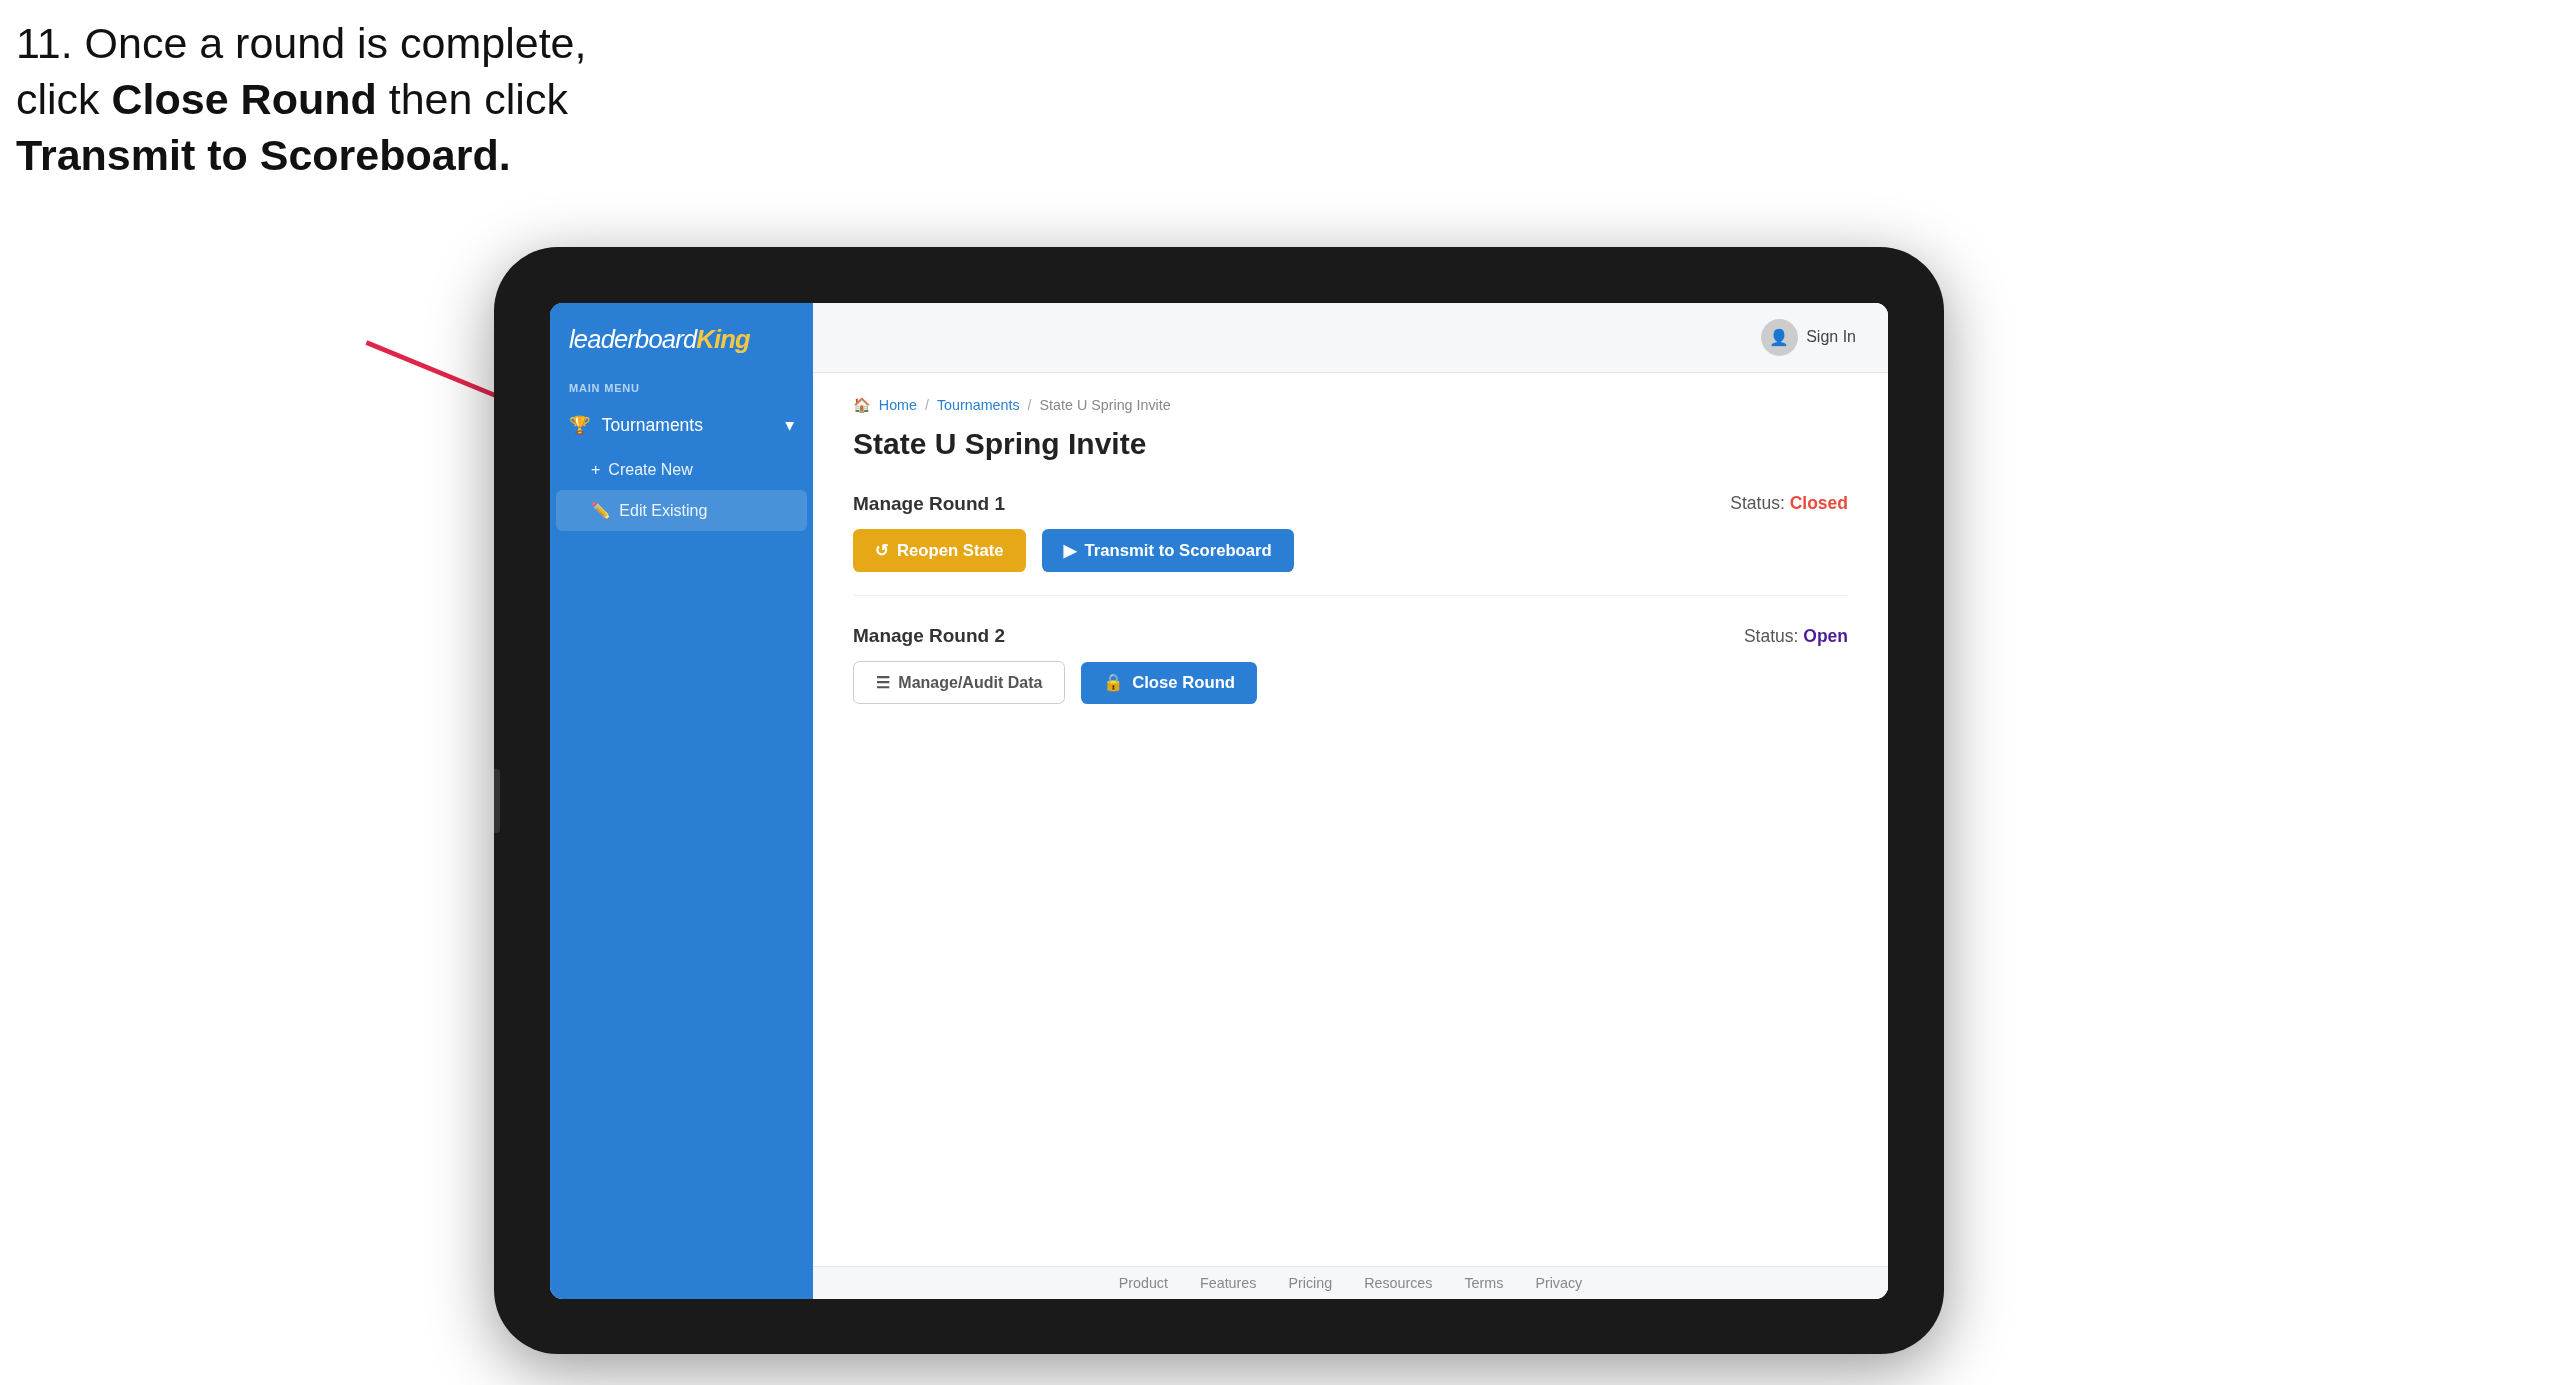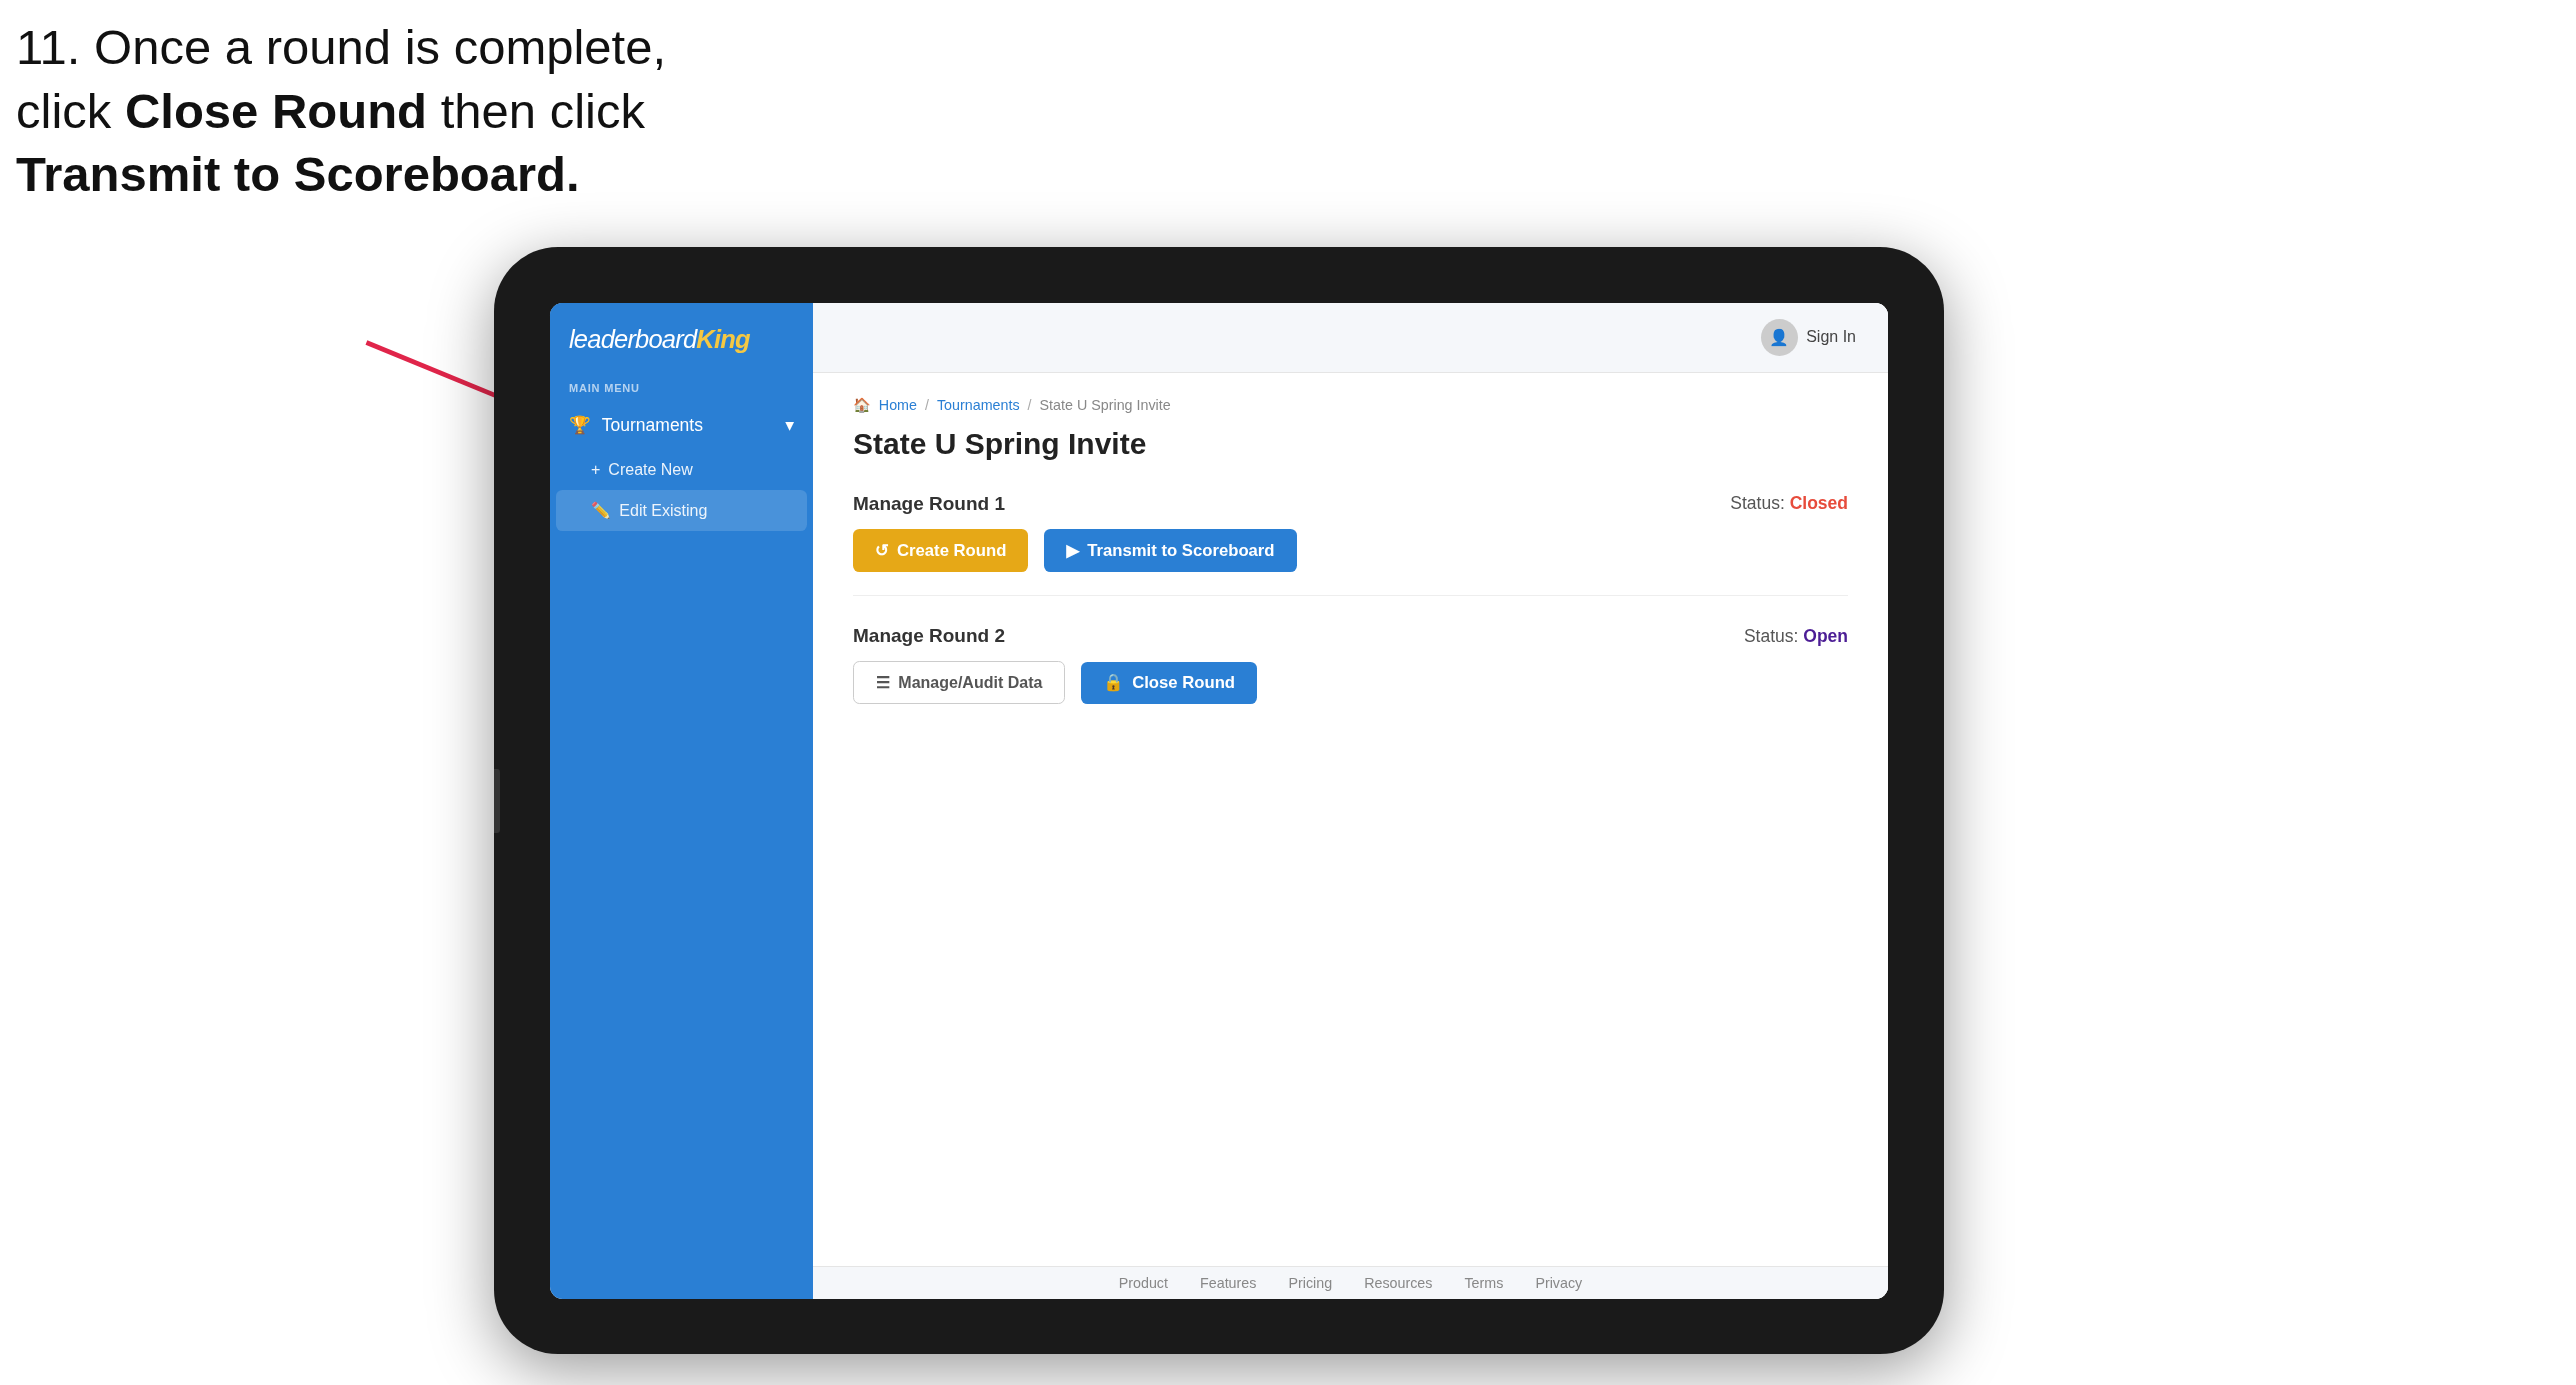--- a/index.html
+++ b/index.html
@@ -10,21 +10,21 @@
       height: 1386px;
       overflow: hidden;
       position: relative;
     }
 
     
     .instruction-area {
       position: absolute;
       top: 16px;
       left: 16px;
-      font-size: 49px;
+      font-size: 43px;
       line-height: 1.3;
       max-width: 717px;
       color: #111;
     }
     .instruction-area strong {
       font-weight: 800;
     }
 
     
     .arrow-svg {
@@ -365,21 +365,21 @@
           <div class="round-section">
             <div class="round-row">
               <span class="round-title">Manage Round 1</span>
               <span class="status-text">
                 Status: <span class="status-closed">Closed</span>
               </span>
             </div>
             <div class="round-actions">
               <button class="btn btn-yellow">
                 <span>↺</span>
-                <span>Create Round</span>
+                <span>Reopen State</span>
               </button>
               <button class="btn btn-blue">
                 <span>▶</span>
                 <span>Transmit to Scoreboard</span>
               </button>
             </div>
           </div>
 
           <div class="round-section">
             <div class="round-row">

